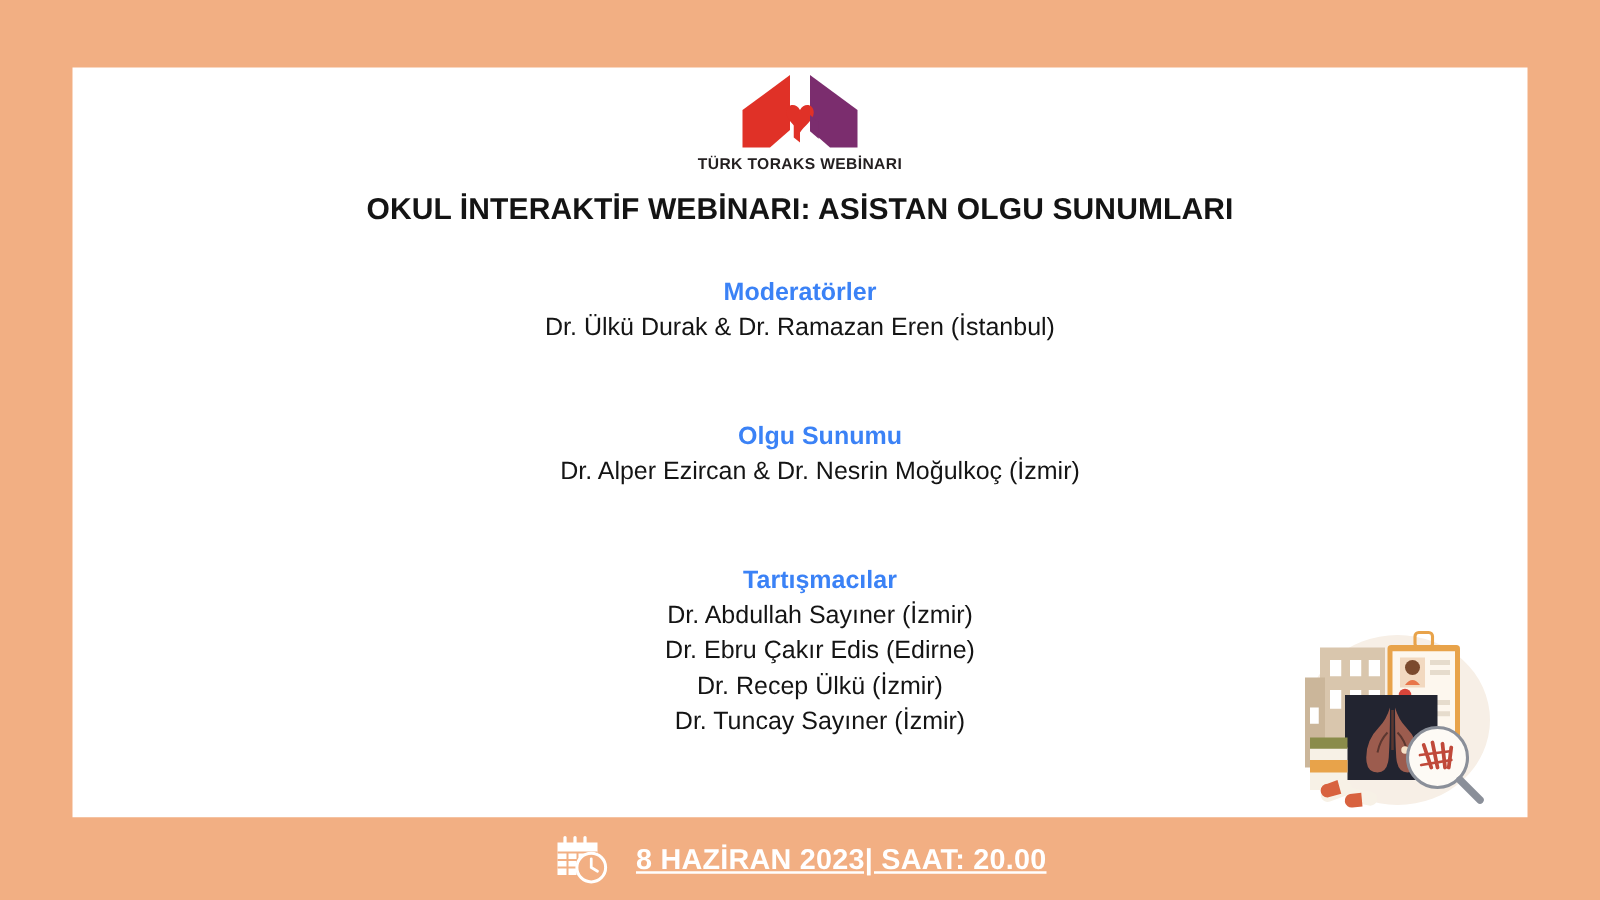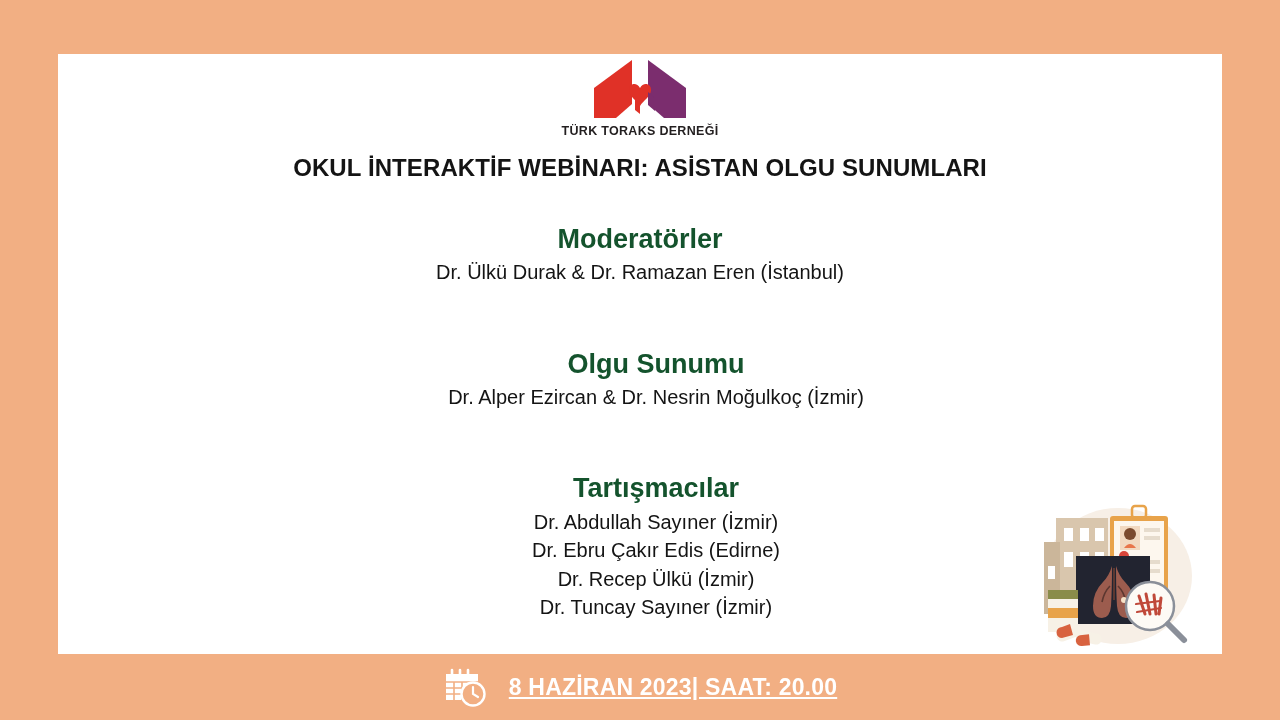--- a/index.html
+++ b/index.html
@@ -64,23 +64,23 @@
     font-weight: bold;
     letter-spacing: 0.1px;
     color: #141414;
     margin-bottom: 38px;
   }
 
   .section { margin-bottom: 0; }
   .section + .section { margin-top: 58px; padding-left: 32px; }
 
   .section-heading {
-    font-size: 27px;
-    font-weight: bold;
-    color: #14532d;
+    font-size: 20px;
+    font-weight: bold;
+    color: #3b82f6;
     line-height: 1.42;
   }
 
   .section-line {
     font-size: 20px;
     font-weight: normal;
     color: #141414;
     line-height: 1.42;
     white-space: nowrap;
     text-align: center;
@@ -126,21 +126,21 @@
 <div id="slide-card">
 
   <div id="logo-block">
     <svg id="logo-mark" viewBox="0 0 104 62">
       <path d="M44 2 L44 46 L28 60 L6 60 L6 30 Z" fill="#e03127"></path>
       <path d="M60 2 L60 46 L76 60 L98 60 L98 30 Z" fill="#7b2d6e"></path>
       <path d="M52 30 C55 24 63 25 63 32 C63 38 55 43 52 48 C49 43 41 38 41 32 C41 25 49 24 52 30 Z" fill="#e03127"></path>
       <path d="M60 34 L60 47 L67 53 L67 40 Z" fill="#7b2d6e"></path>
       <path d="M47 38 L47 52 L52 56 L52 42 Z" fill="#e03127"></path>
     </svg>
-    <div id="logo-wordmark">TÜRK TORAKS DERNEĞİ</div>
+    <div id="logo-wordmark">TÜRK TORAKS WEBİNARI</div>
   </div>
 
   <div id="content">
 
     <div id="slide-title">OKUL İNTERAKTİF WEBİNARI: ASİSTAN OLGU SUNUMLARI</div>
 
     <div class="section">
       <div class="section-heading">Moderatörler</div>
       <div class="section-line">Dr. Ülkü Durak &amp; Dr. Ramazan Eren (İstanbul)</div>
     </div>

